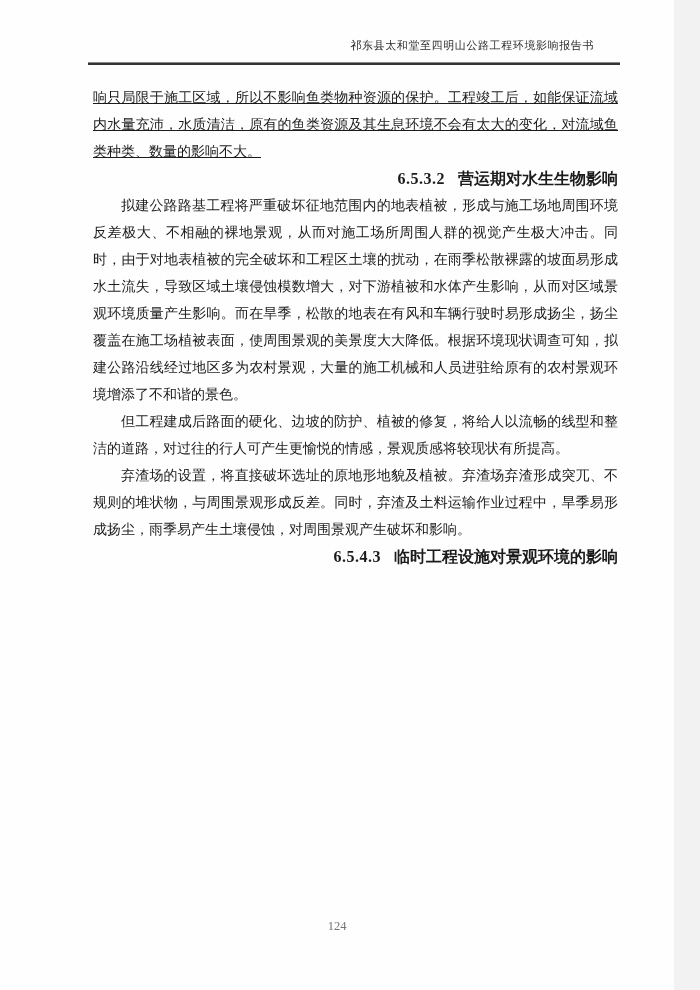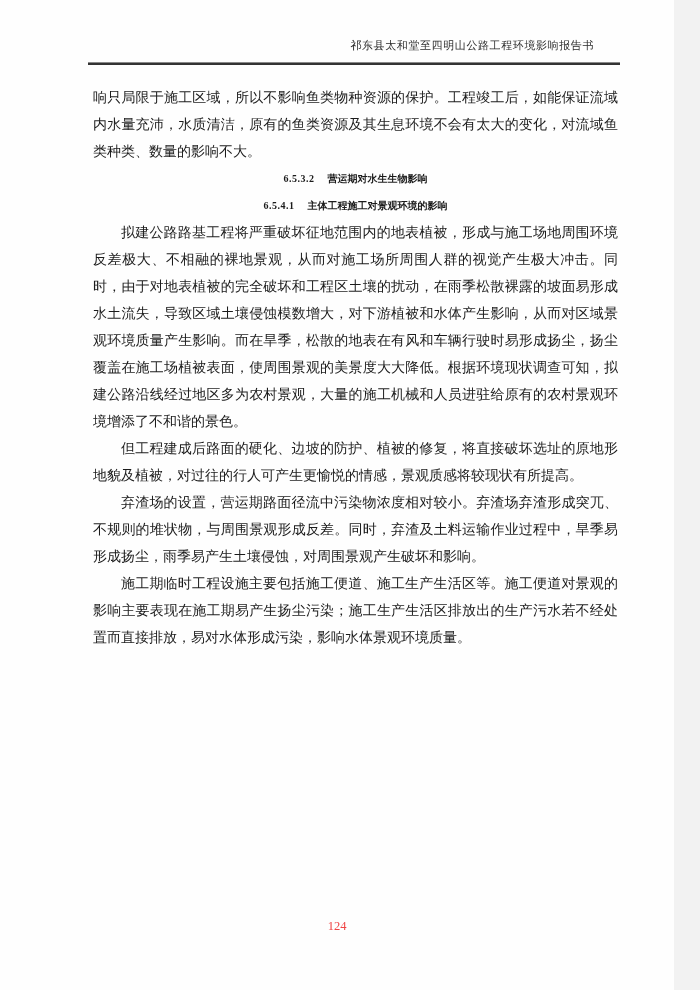--- a/index.html
+++ b/index.html
@@ -37,39 +37,39 @@
     width: 525px;
     font-size: 14px;
     line-height: 27px;
     text-align: justify;
     text-justify: inter-ideograph;
   }
   .para {
     margin: 0;
     text-indent: 2em;
   }
-  .para.no-indent { text-indent: 0; }
+  .para.no-indent { text-indent: 0; text-decoration: underline; }
   .heading {
     margin: 0;
-    text-align: center;
+    text-align: right;
     white-space: nowrap;
-    font-size: 10px;
+    font-size: 16px;
   }
   .heading .hnum {
     display: inline-block;
     margin-right: 13px;
     letter-spacing: 0.5px;
   }
   .page-number {
     position: absolute;
     top: 919px; left: 0;
     width: 100%;
     text-align: center;
     font-size: 12.5px;
-    color: #ef4444;
+    color: #737373;
   }
 </style>
 </head>
 <body>
 
 <div class="page">
 
   <header>
     <div class="header-title">祁东县太和堂至四明山公路工程环境影响报告书</div>
     <div class="header-rule"></div>
@@ -77,31 +77,30 @@
 
   <section class="body-text">
 
     <p class="para no-indent">响只局限于施工区域，所以不影响鱼类物种资源的保护。工程竣工后，如能保证流域内水量充沛，水质清洁，原有的鱼类资源及其生息环境不会有太大的变化，对流域鱼类种类、数量的影响不大。</p>
 
 
     <h3 class="heading"><span class="hnum">6.5.3.2</span><span class="htitle">营运期对水生生物影响</span></h3>
 
 
 
-    <h3 class="heading"><span class="hnum">6.5.4.1</span><span class="htitle">主体工程施工对景观环境的影响</span></h3>
 
     <p class="para">拟建公路路基工程将严重破坏征地范围内的地表植被，形成与施工场地周围环境反差极大、不相融的裸地景观，从而对施工场所周围人群的视觉产生极大冲击。同时，由于对地表植被的完全破坏和工程区土壤的扰动，在雨季松散裸露的坡面易形成水土流失，导致区域土壤侵蚀模数增大，对下游植被和水体产生影响，从而对区域景观环境质量产生影响。而在旱季，松散的地表在有风和车辆行驶时易形成扬尘，扬尘覆盖在施工场植被表面，使周围景观的美景度大大降低。根据环境现状调查可知，拟建公路沿线经过地区多为农村景观，大量的施工机械和人员进驻给原有的农村景观环境增添了不和谐的景色。</p>
 
-    <p class="para">但工程建成后路面的硬化、边坡的防护、植被的修复，将直接破坏选址的原地形地貌及植被，对过往的行人可产生更愉悦的情感，景观质感将较现状有所提高。</p>
+    <p class="para">但工程建成后路面的硬化、边坡的防护、植被的修复，将给人以流畅的线型和整洁的道路，对过往的行人可产生更愉悦的情感，景观质感将较现状有所提高。</p>
 
 
-    <p class="para">弃渣场的设置，营运期路面径流中污染物浓度相对较小。弃渣场弃渣形成突兀、不规则的堆状物，与周围景观形成反差。同时，弃渣及土料运输作业过程中，旱季易形成扬尘，雨季易产生土壤侵蚀，对周围景观产生破坏和影响。</p>
+    <p class="para">弃渣场的设置，将直接破坏选址的原地形地貌及植被。弃渣场弃渣形成突兀、不规则的堆状物，与周围景观形成反差。同时，弃渣及土料运输作业过程中，旱季易形成扬尘，雨季易产生土壤侵蚀，对周围景观产生破坏和影响。</p>
 
+    <h3 class="heading"><span class="hnum">6.5.4.3</span><span class="htitle">临时工程设施对景观环境的影响</span></h3>
 
-    <p class="para">施工期临时工程设施主要包括施工便道、施工生产生活区等。施工便道对景观的影响主要表现在施工期易产生扬尘污染；施工生产生活区排放出的生产污水若不经处置而直接排放，易对水体形成污染，影响水体景观环境质量。</p>
 
   </section>
 
   <footer>
     <div class="page-number">124</div>
   </footer>
 
 </div>
 
 </body></html>

